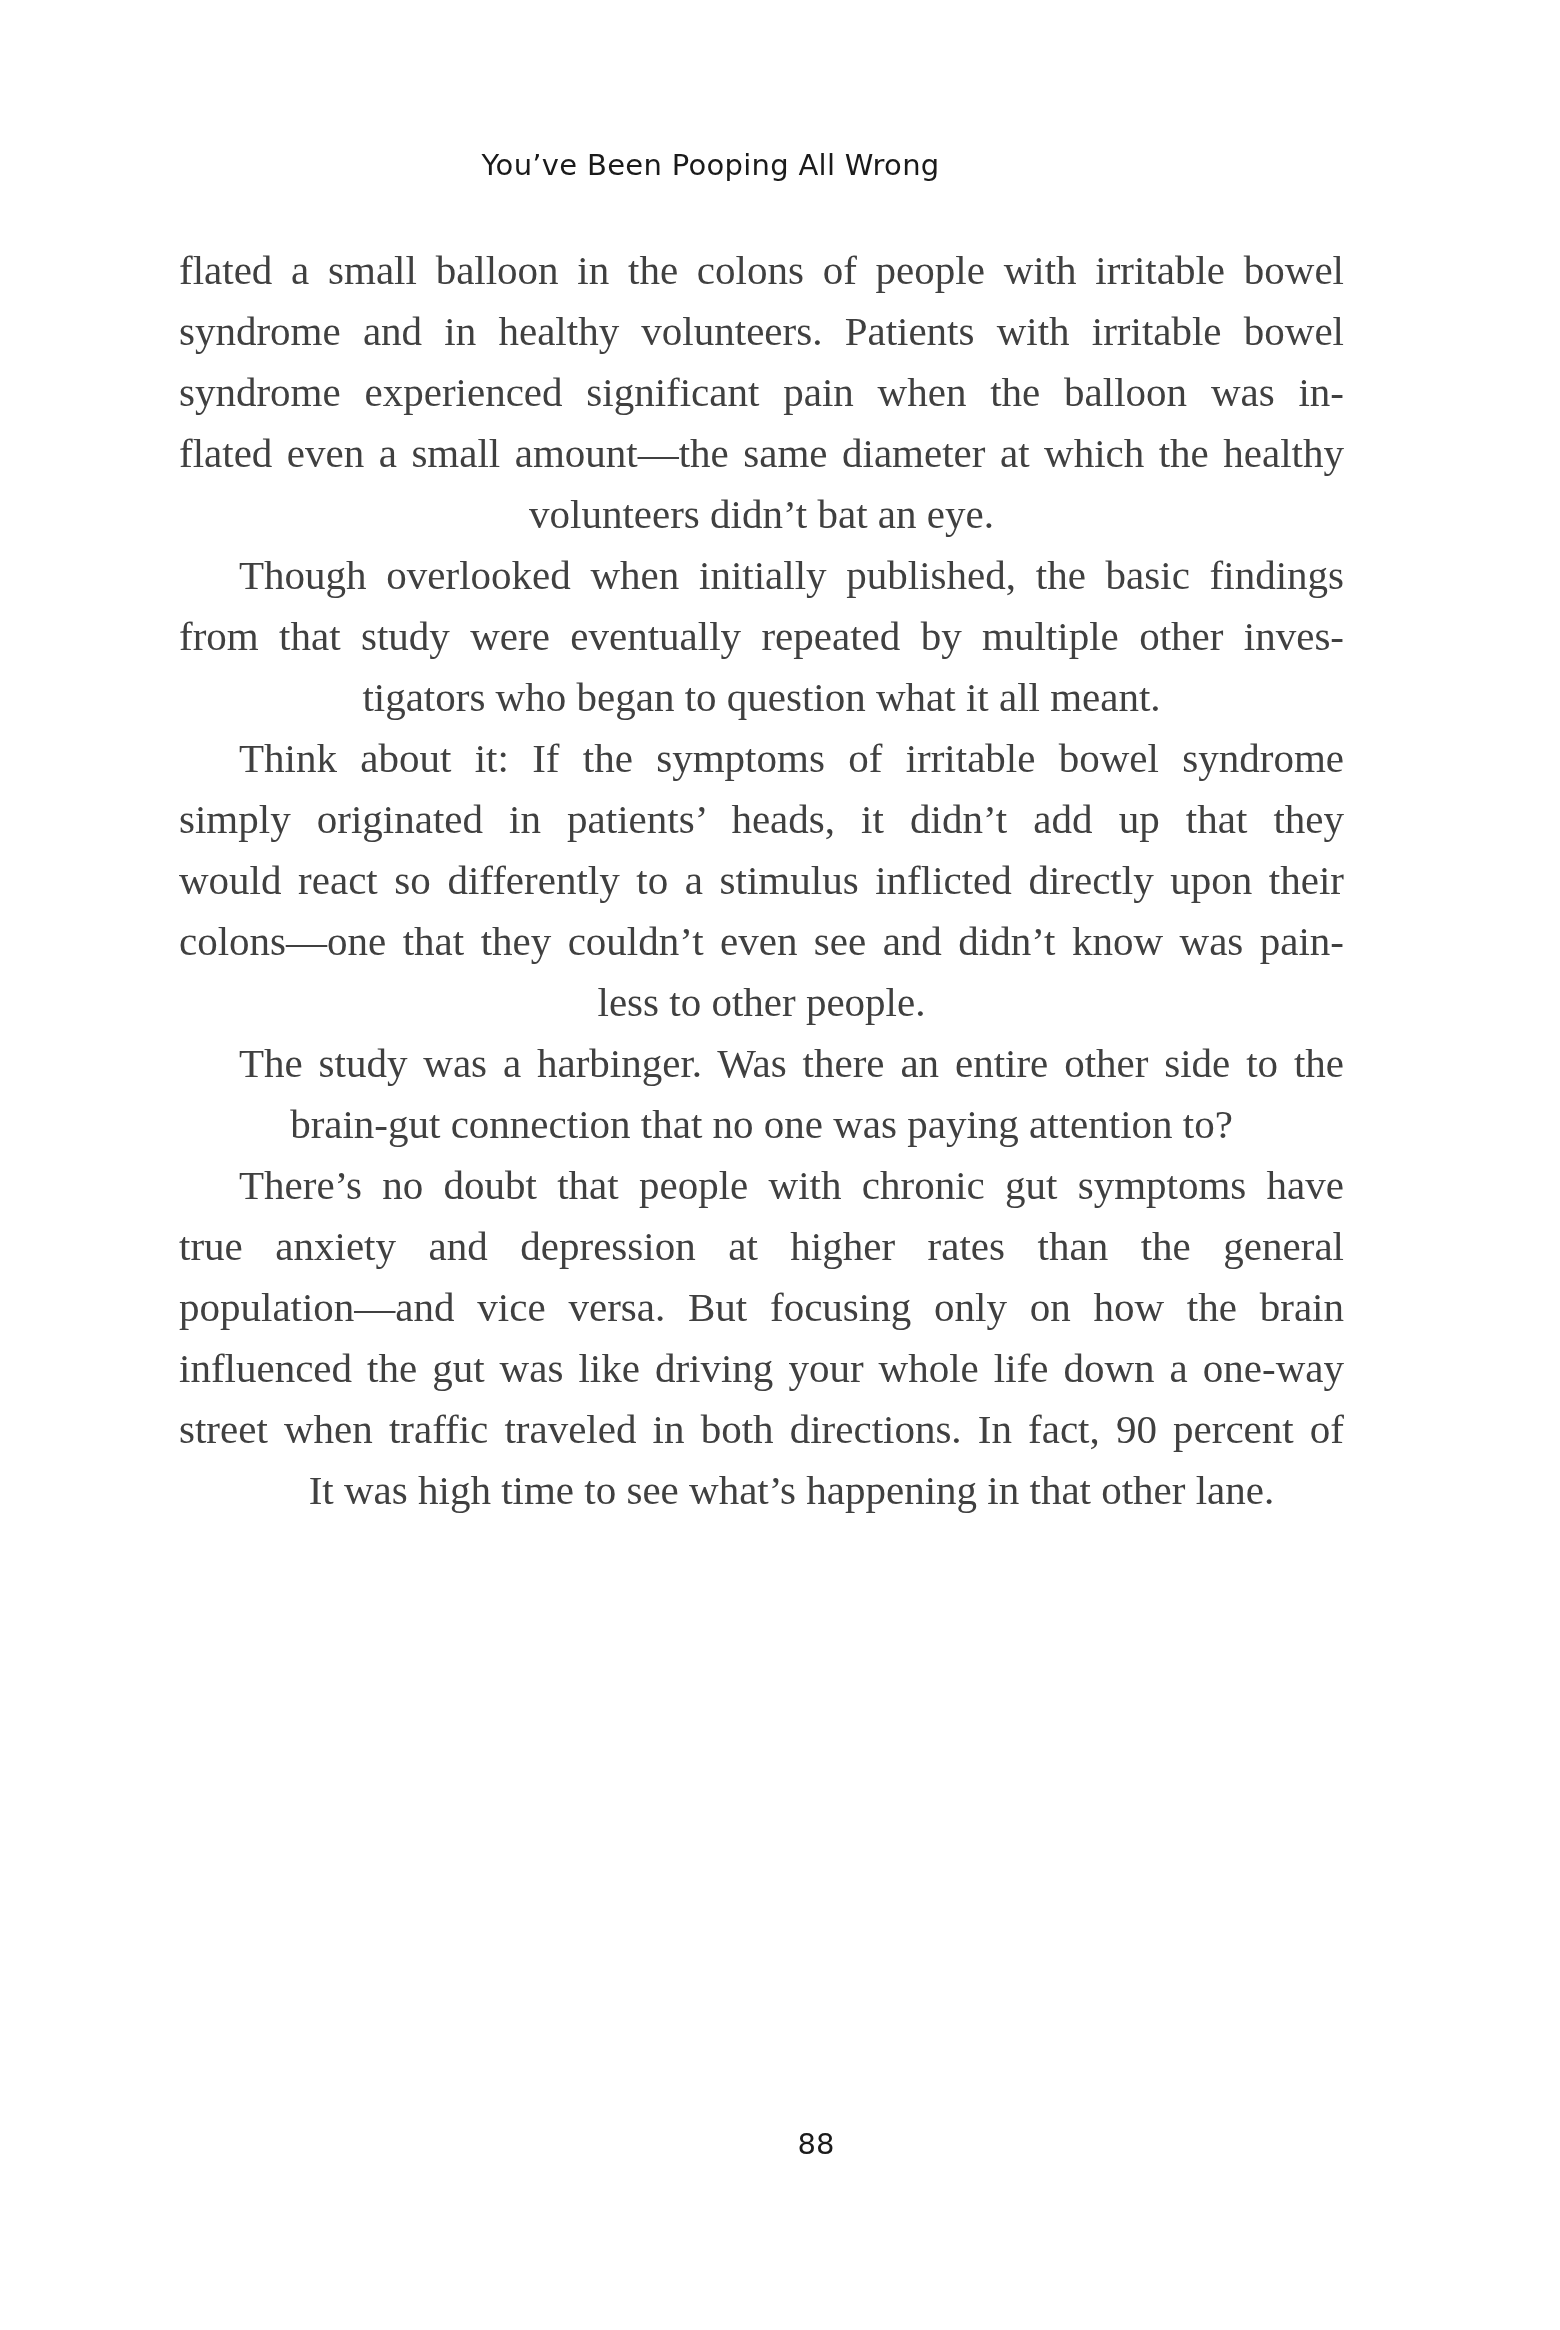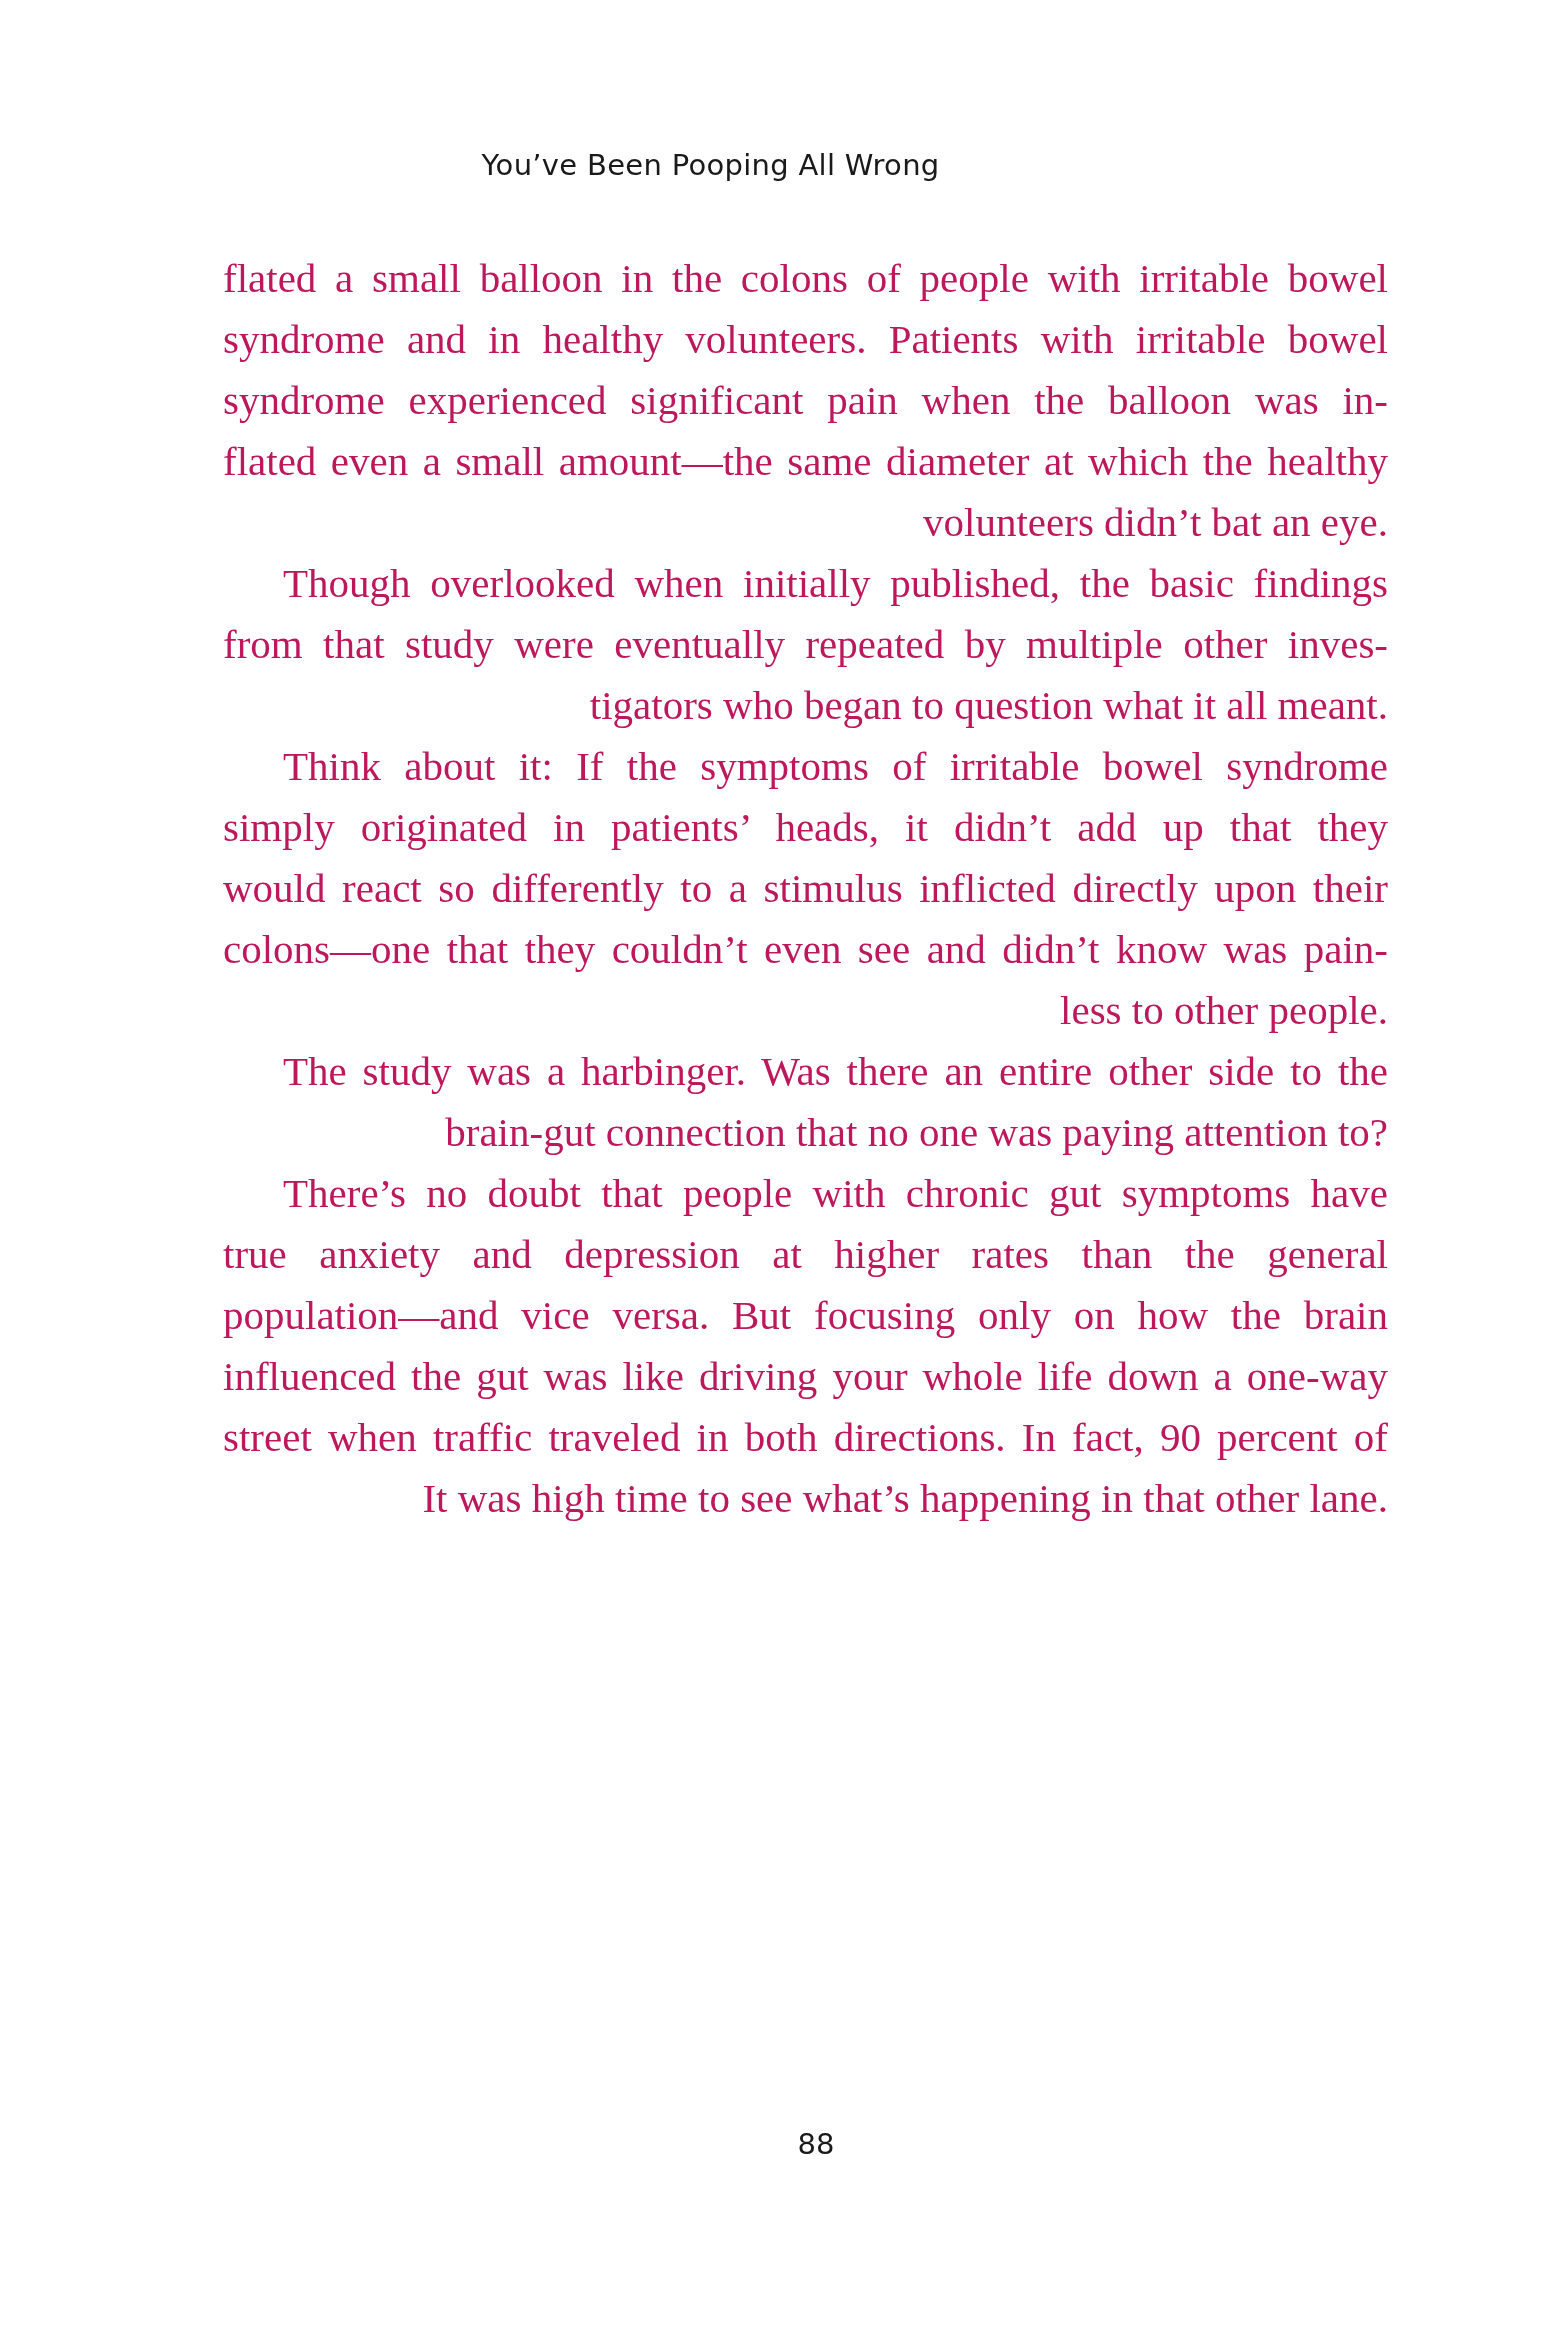--- a/index.html
+++ b/index.html
@@ -6,33 +6,33 @@
   body { width: 1560px; height: 2330px; position: relative; overflow: hidden; }
   .page { position: absolute; left: 0; top: 0; width: 1560px; height: 2330px; background: #ffffff; }
   .running-head {
     position: absolute; left: 0; width: 1421px; top: 148px;
     text-align: center;
     font-family: "DejaVu Sans", sans-serif;
     font-size: 29px; font-weight: 500; color: #1a1a1a;
     letter-spacing: 0.3px;
   }
   .body-text {
-    position: absolute; left: 179px; width: 1165px; top: 248px;
+    position: absolute; left: 179px; width: 1165px; top: 240px;
     font-family: "Liberation Serif", serif;
-    font-size: 41px; color: #be185d; margin-left: 44px;
+    font-size: 41px; color: #404040;
   }
   .line {
     height: 61px; line-height: 61px;
     white-space: nowrap;
   }
   .line.justify {
     text-align: justify; text-align-last: justify;
   }
   .line.indent { padding-left: 60px; }
-  .line.last { text-align: right; }
+  .line.last { text-align: center; }
   .line em { font-style: italic; }
   .page-number {
     position: absolute; left: 0; width: 1560px; top: 2127px;
     text-align: center;
     font-family: "DejaVu Sans", sans-serif;
     font-size: 29px; color: #1a1a1a; margin-left: 36px;
   }
 </style>
 </head>
 <body>

